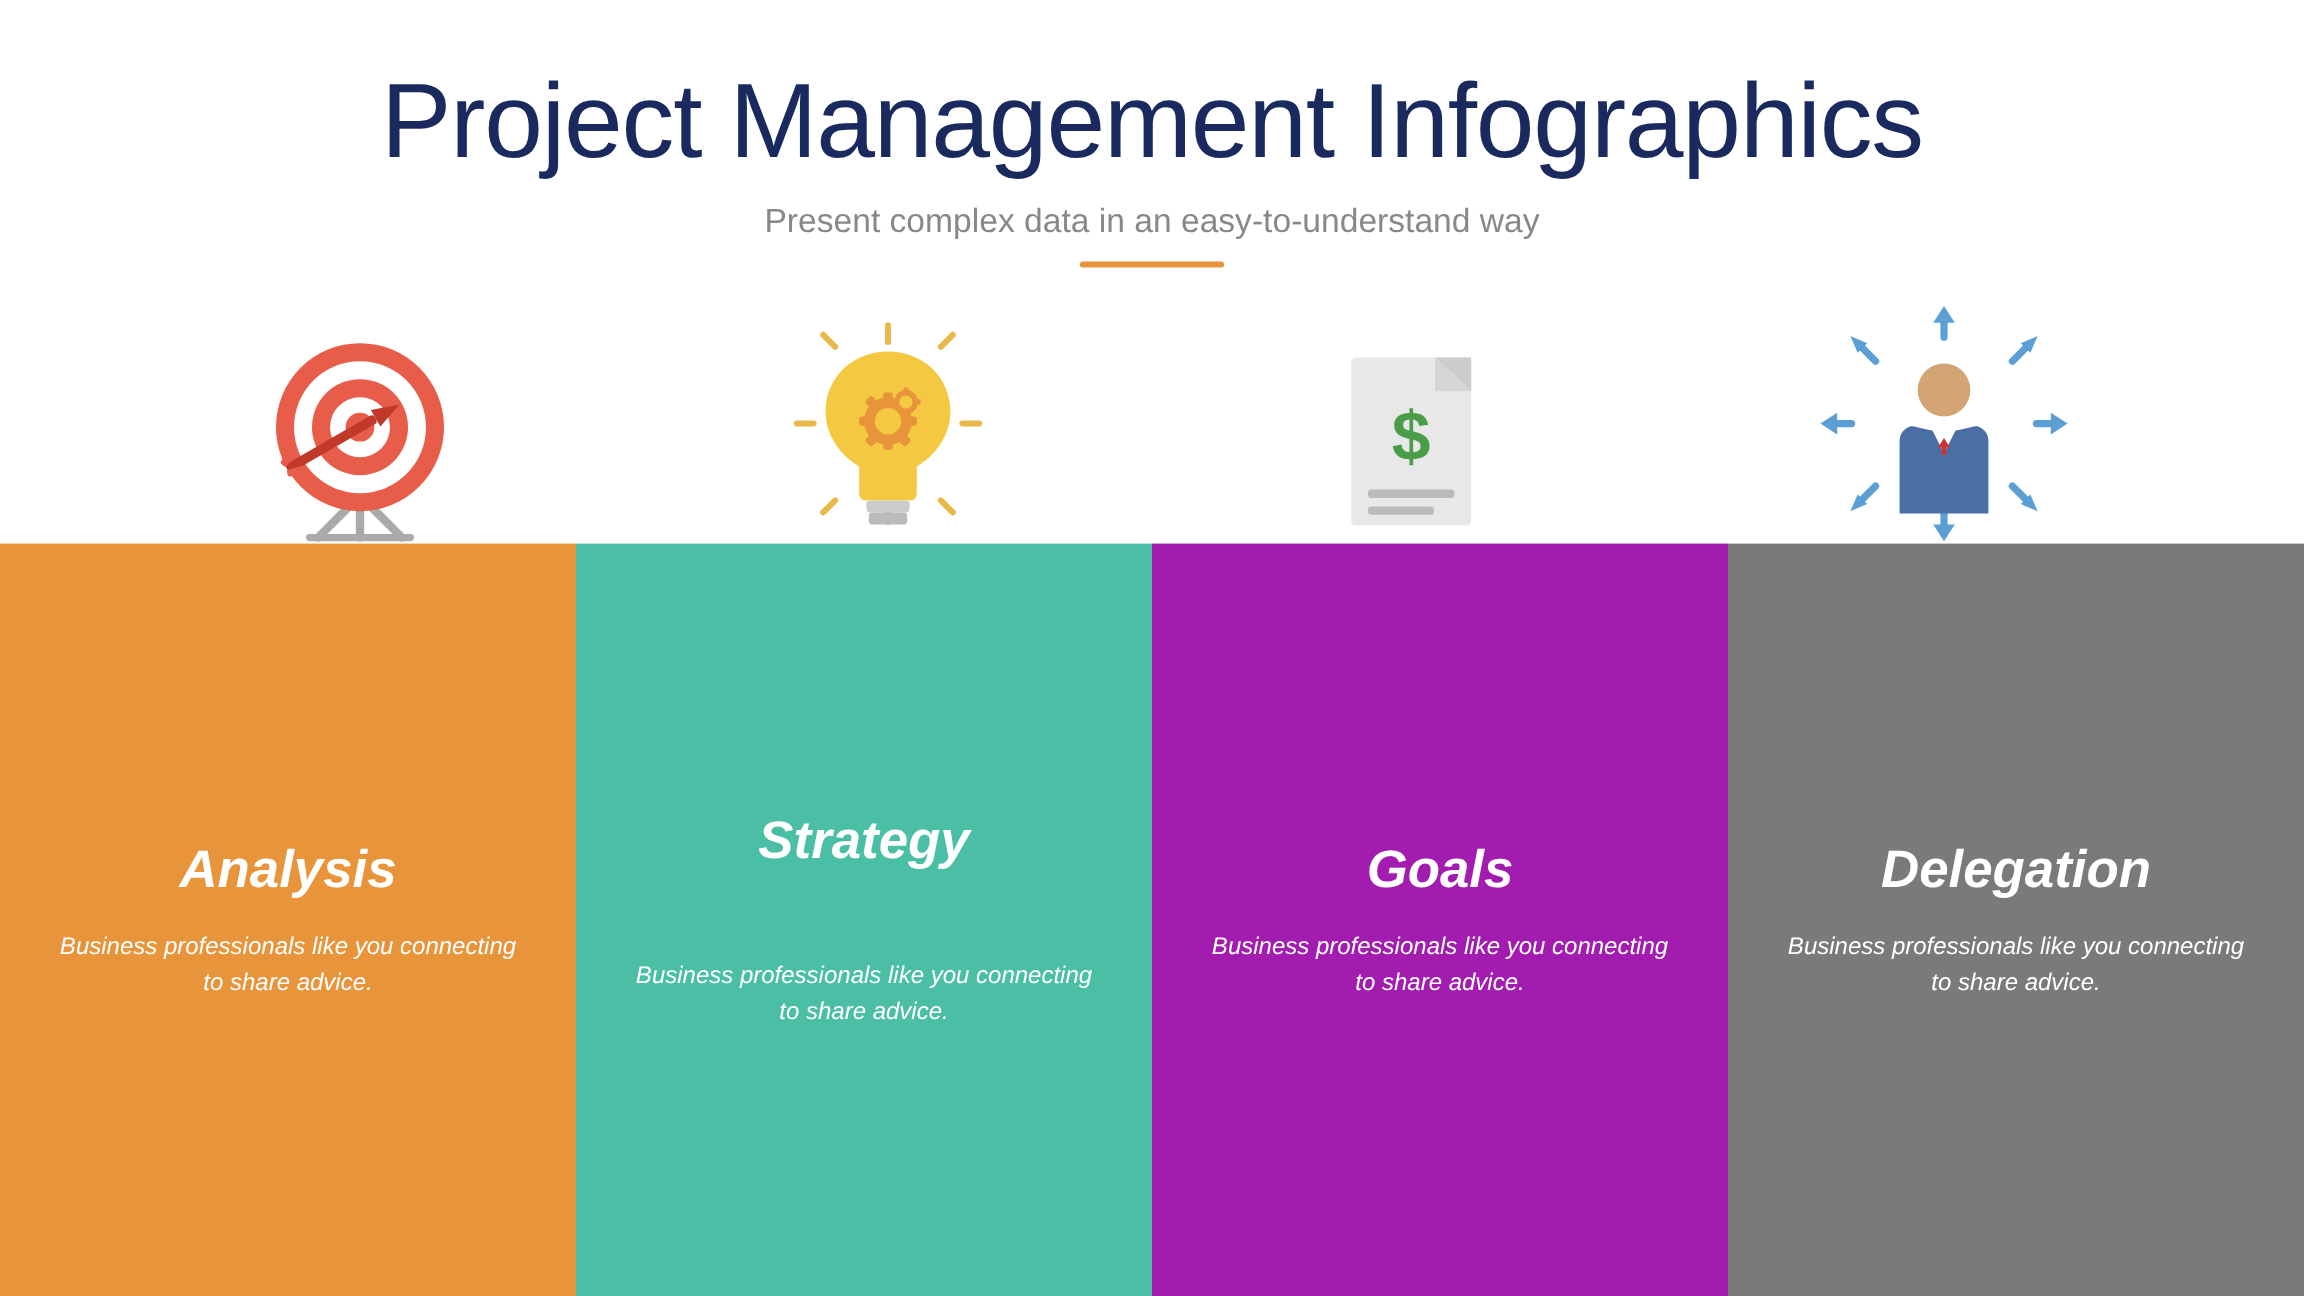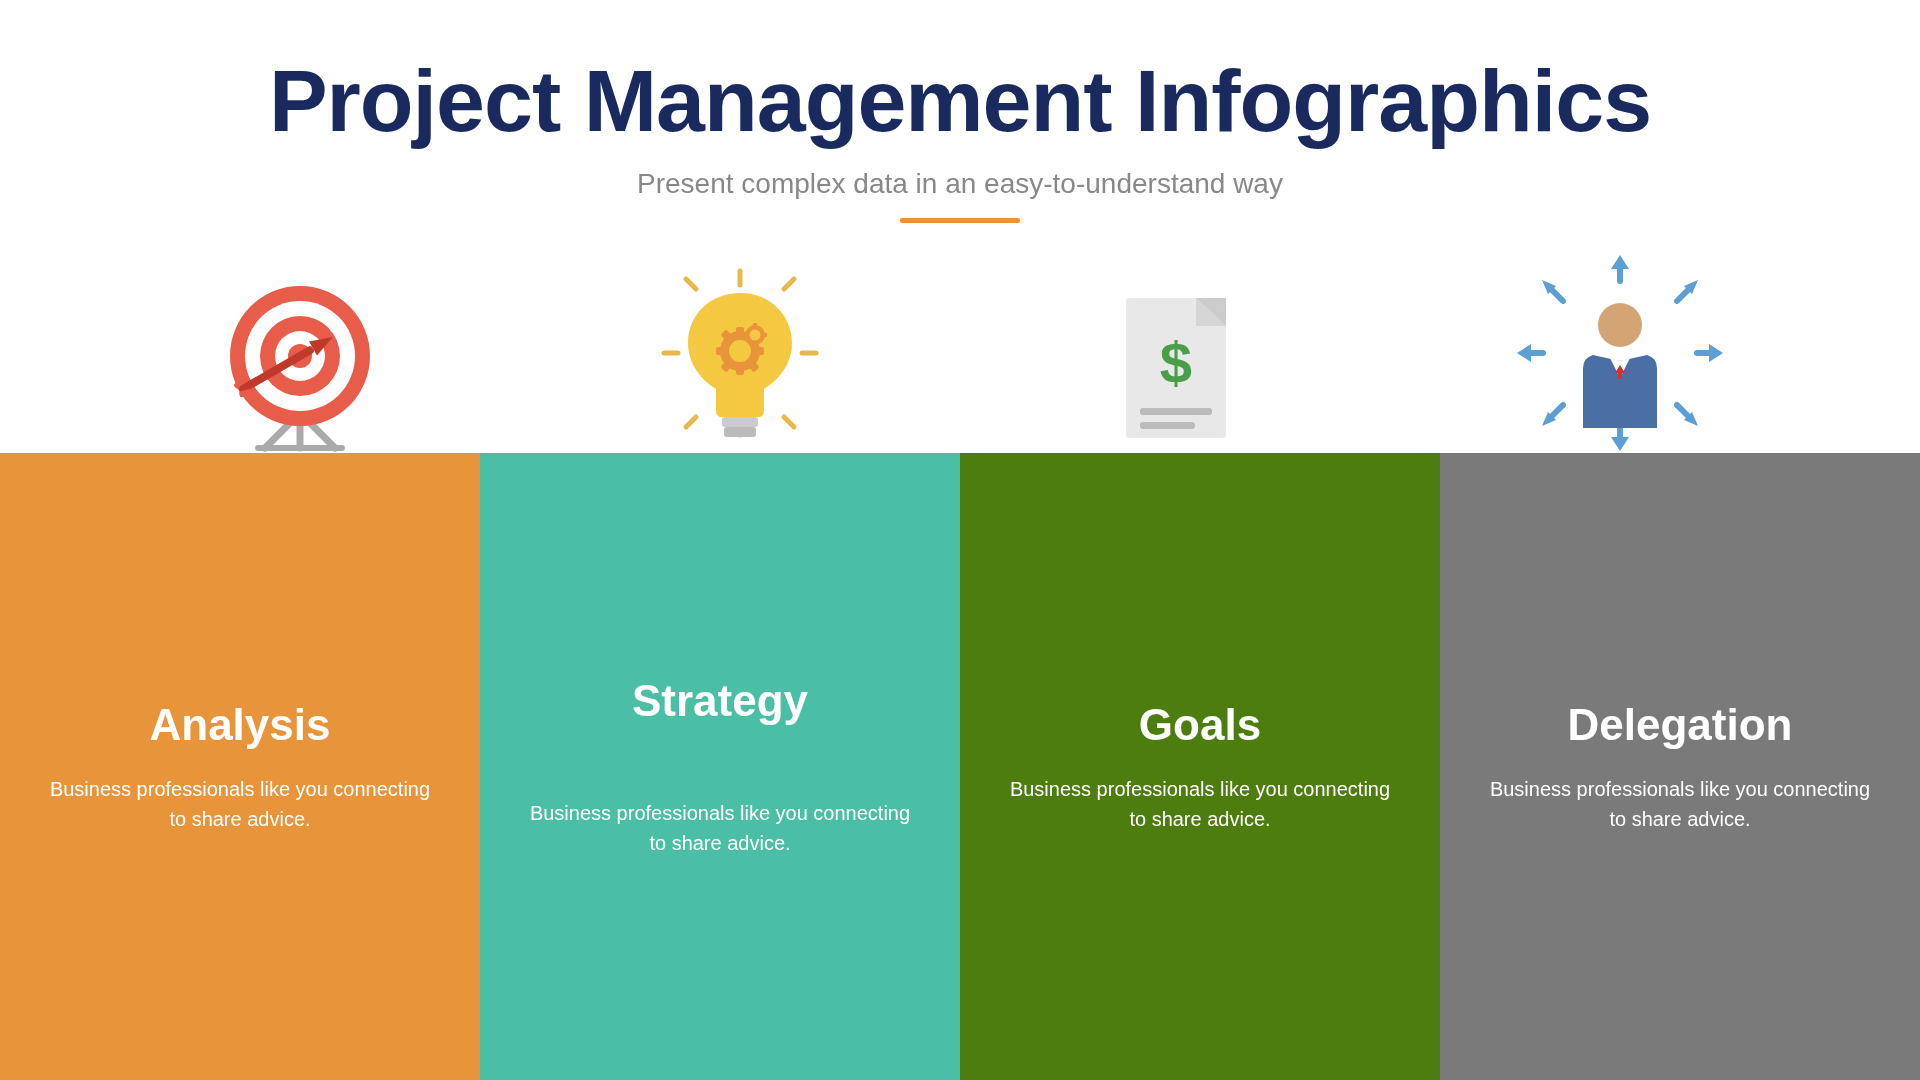--- a/index.html
+++ b/index.html
@@ -17,21 +17,21 @@
       flex-direction: column;
     }
     .top-section {
       background: #ffffff;
       text-align: center;
       padding-top: 50px;
       flex: 0 0 auto;
     }
     .main-title {
       font-size: 88px;
-      font-weight: 700;
+      font-weight: 400;
       color: #1a2a5e;
       letter-spacing: -1px;
       margin-bottom: 16px;
     }
     .subtitle {
       font-size: 28px;
       color: #888;
       font-weight: 400;
       margin-bottom: 18px;
     }
@@ -53,33 +53,34 @@
       width: 25%;
       display: flex;
       justify-content: center;
       align-items: flex-end;
       height: 200px;
     }
     .bottom-section {
       display: flex;
       flex: 1;
       margin-top: 0;
+      font-style: italic;
     }
     .panel {
       flex: 1;
       display: flex;
       flex-direction: column;
       justify-content: center;
       align-items: center;
       padding: 50px 40px;
       text-align: center;
     }
     .panel-orange { background: #e8943a; }
     .panel-teal { background: #4bbfa5; gap: 48px; }
-    .panel-khaki { background: #4d7c0f; }
+    .panel-khaki { background: #a21caf; }
     .panel-gray { background: #7a7a7a; }
     .panel-title {
       font-size: 44px;
       font-weight: 800;
       color: #fff;
       margin-bottom: 24px;
     }
     .panel-desc {
       font-size: 20px;
       color: #fff;

